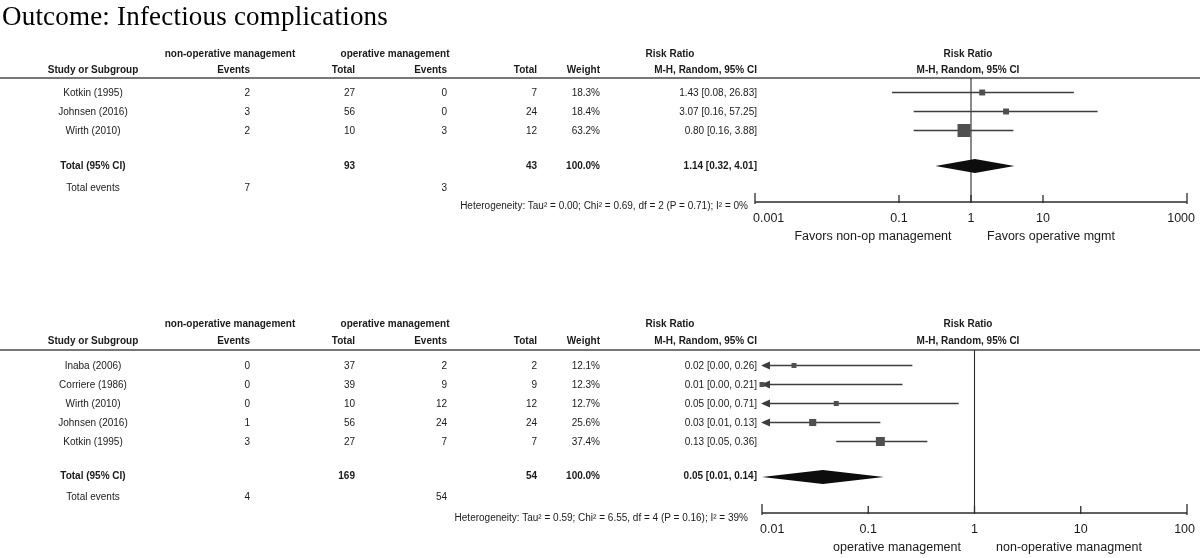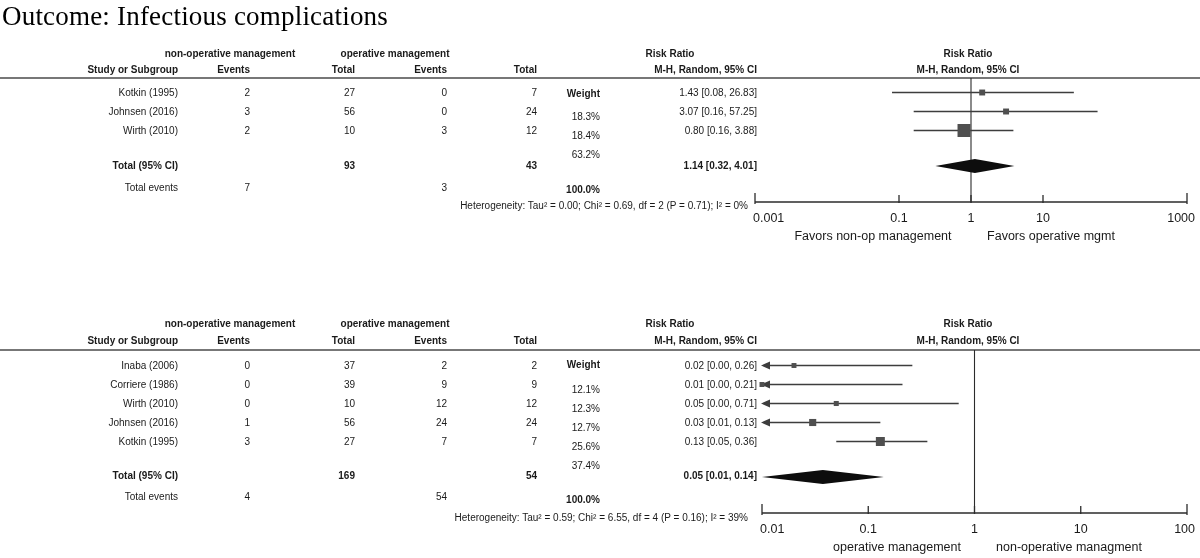--- a/index.html
+++ b/index.html
@@ -3,26 +3,26 @@
 <meta charset="utf-8">
 <style>
   html,body{margin:0;padding:0;background:#fff;}
   .page{position:relative;width:1200px;height:558px;background:#fff;overflow:hidden;
         font-family:"Liberation Sans",sans-serif;color:#1a1a1a;}
   .title{position:absolute;left:2px;font-family:"Liberation Serif",serif;font-size:27px;
          color:#000;white-space:nowrap;letter-spacing:.2px;}
   .row{position:absolute;left:0;width:1200px;height:14px;font-size:10px;line-height:13px;}
   .cell{position:absolute;white-space:nowrap;}
   .b{font-weight:bold;}
-  .cs{left:8px;width:170px;text-align:right;}
+  .cs{left:8px;width:170px;text-align:center;}
   .c1{left:150px;width:100px;text-align:right;}
   .c2{left:255px;width:100px;text-align:right;}
   .c3{left:347px;width:100px;text-align:right;}
   .c4{left:437px;width:100px;text-align:right;}
-  .c5{left:500px;width:100px;text-align:right;margin-top:24px;}
+  .c5{left:500px;width:100px;text-align:right;}
   .c6{left:557px;width:200px;text-align:right;}
   .g1{left:130px;width:200px;text-align:center;}
   .g2{left:295px;width:200px;text-align:center;}
   .rrt{left:570px;width:200px;text-align:center;}
   .rrp{left:868px;width:200px;text-align:center;}
   .stat{left:8px;width:740px;text-align:right;}
   svg{position:absolute;left:0;top:0;pointer-events:none;}
 </style>
 </head>
 <body>

